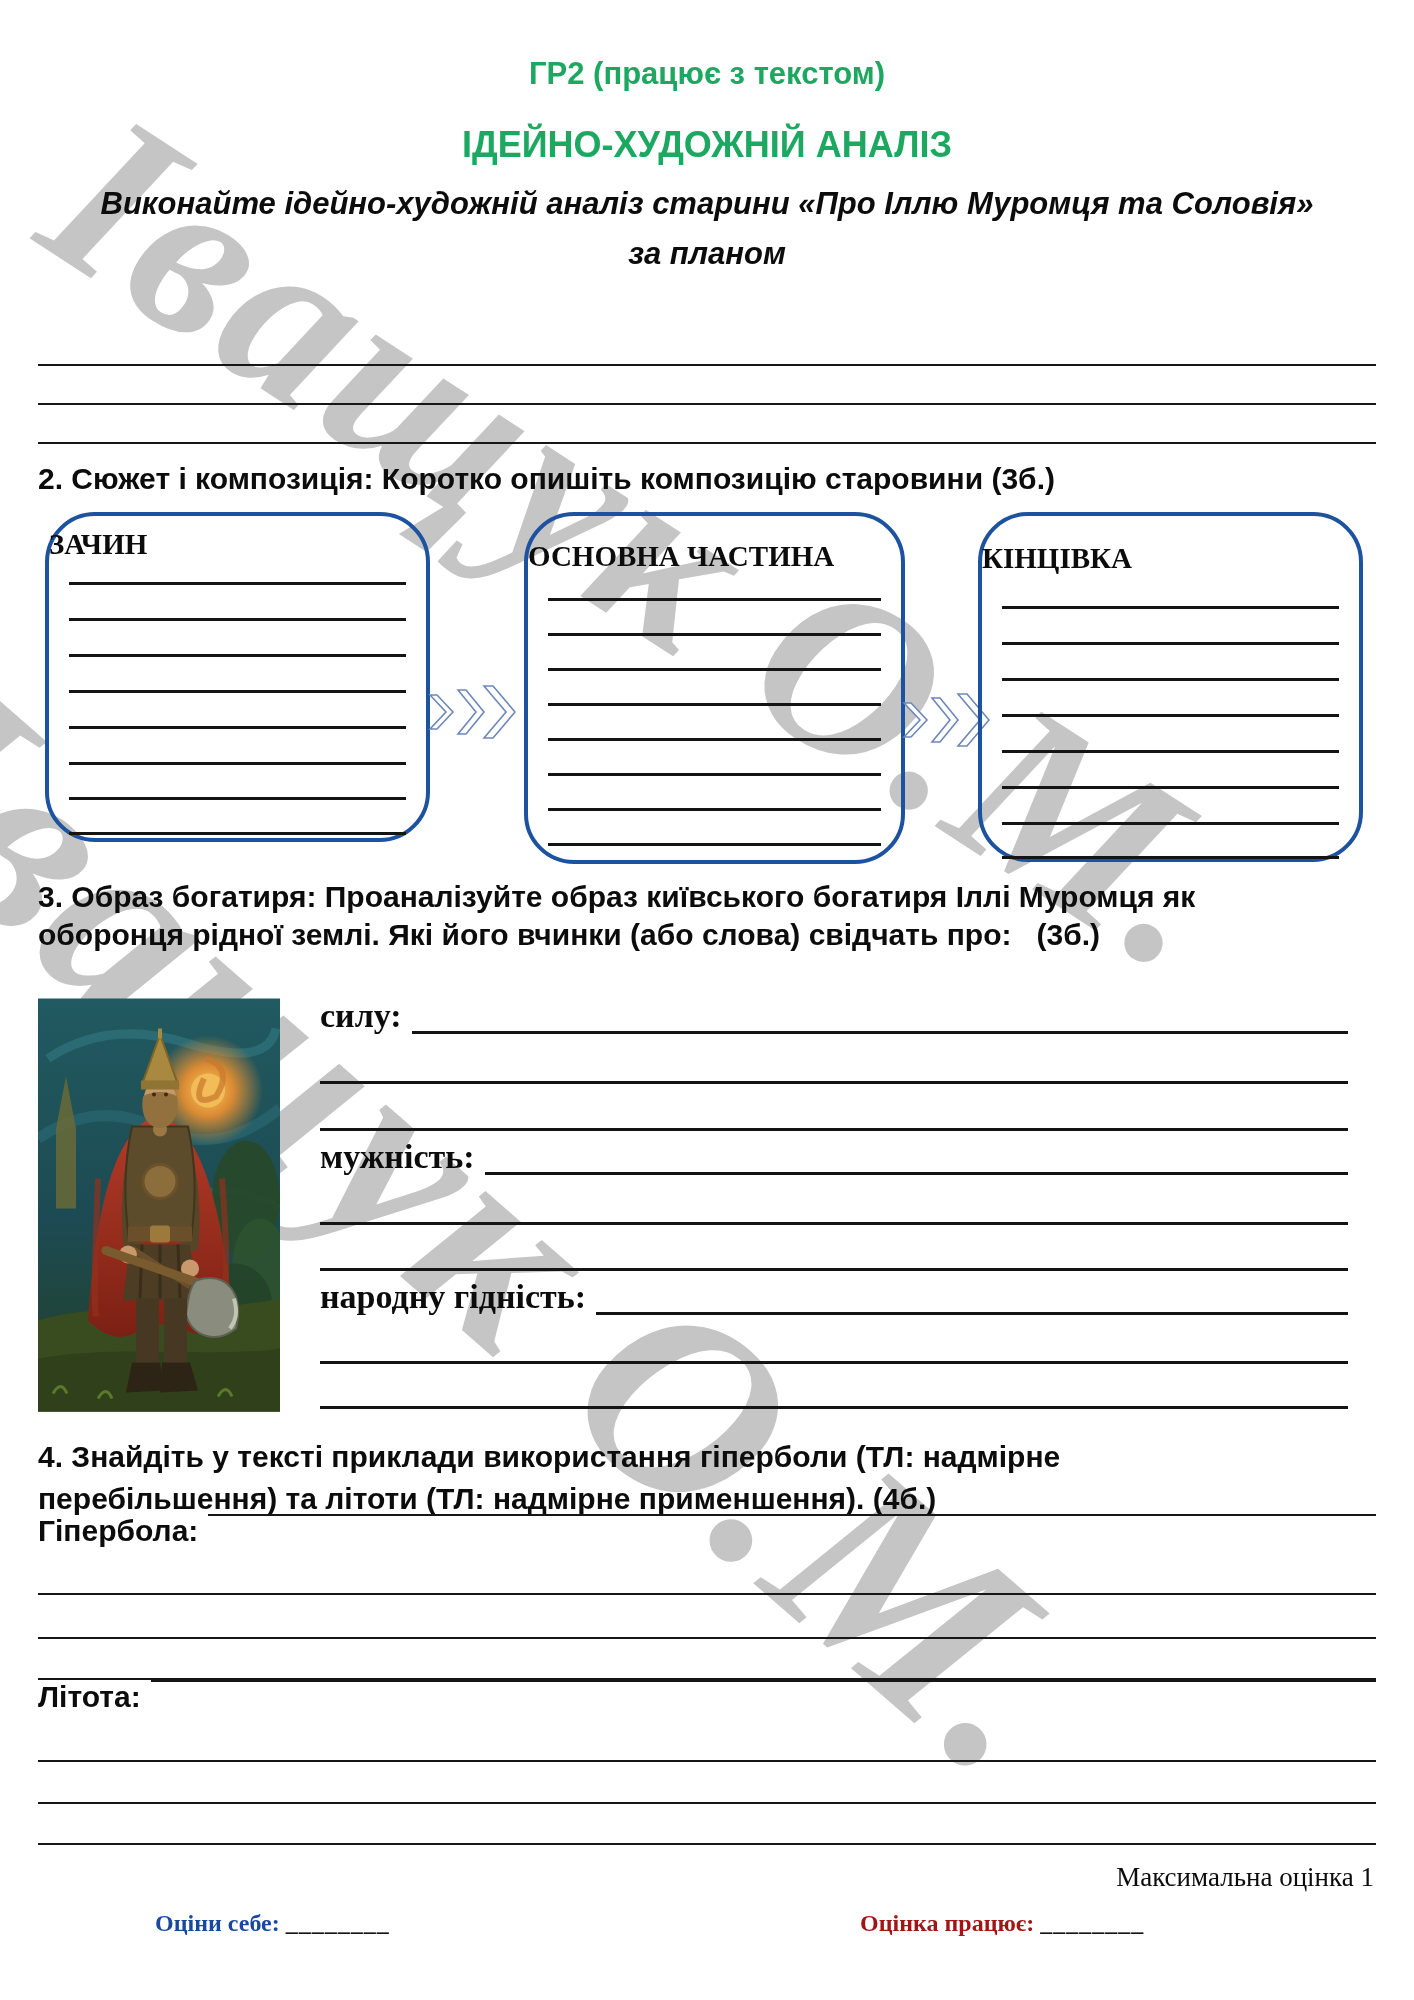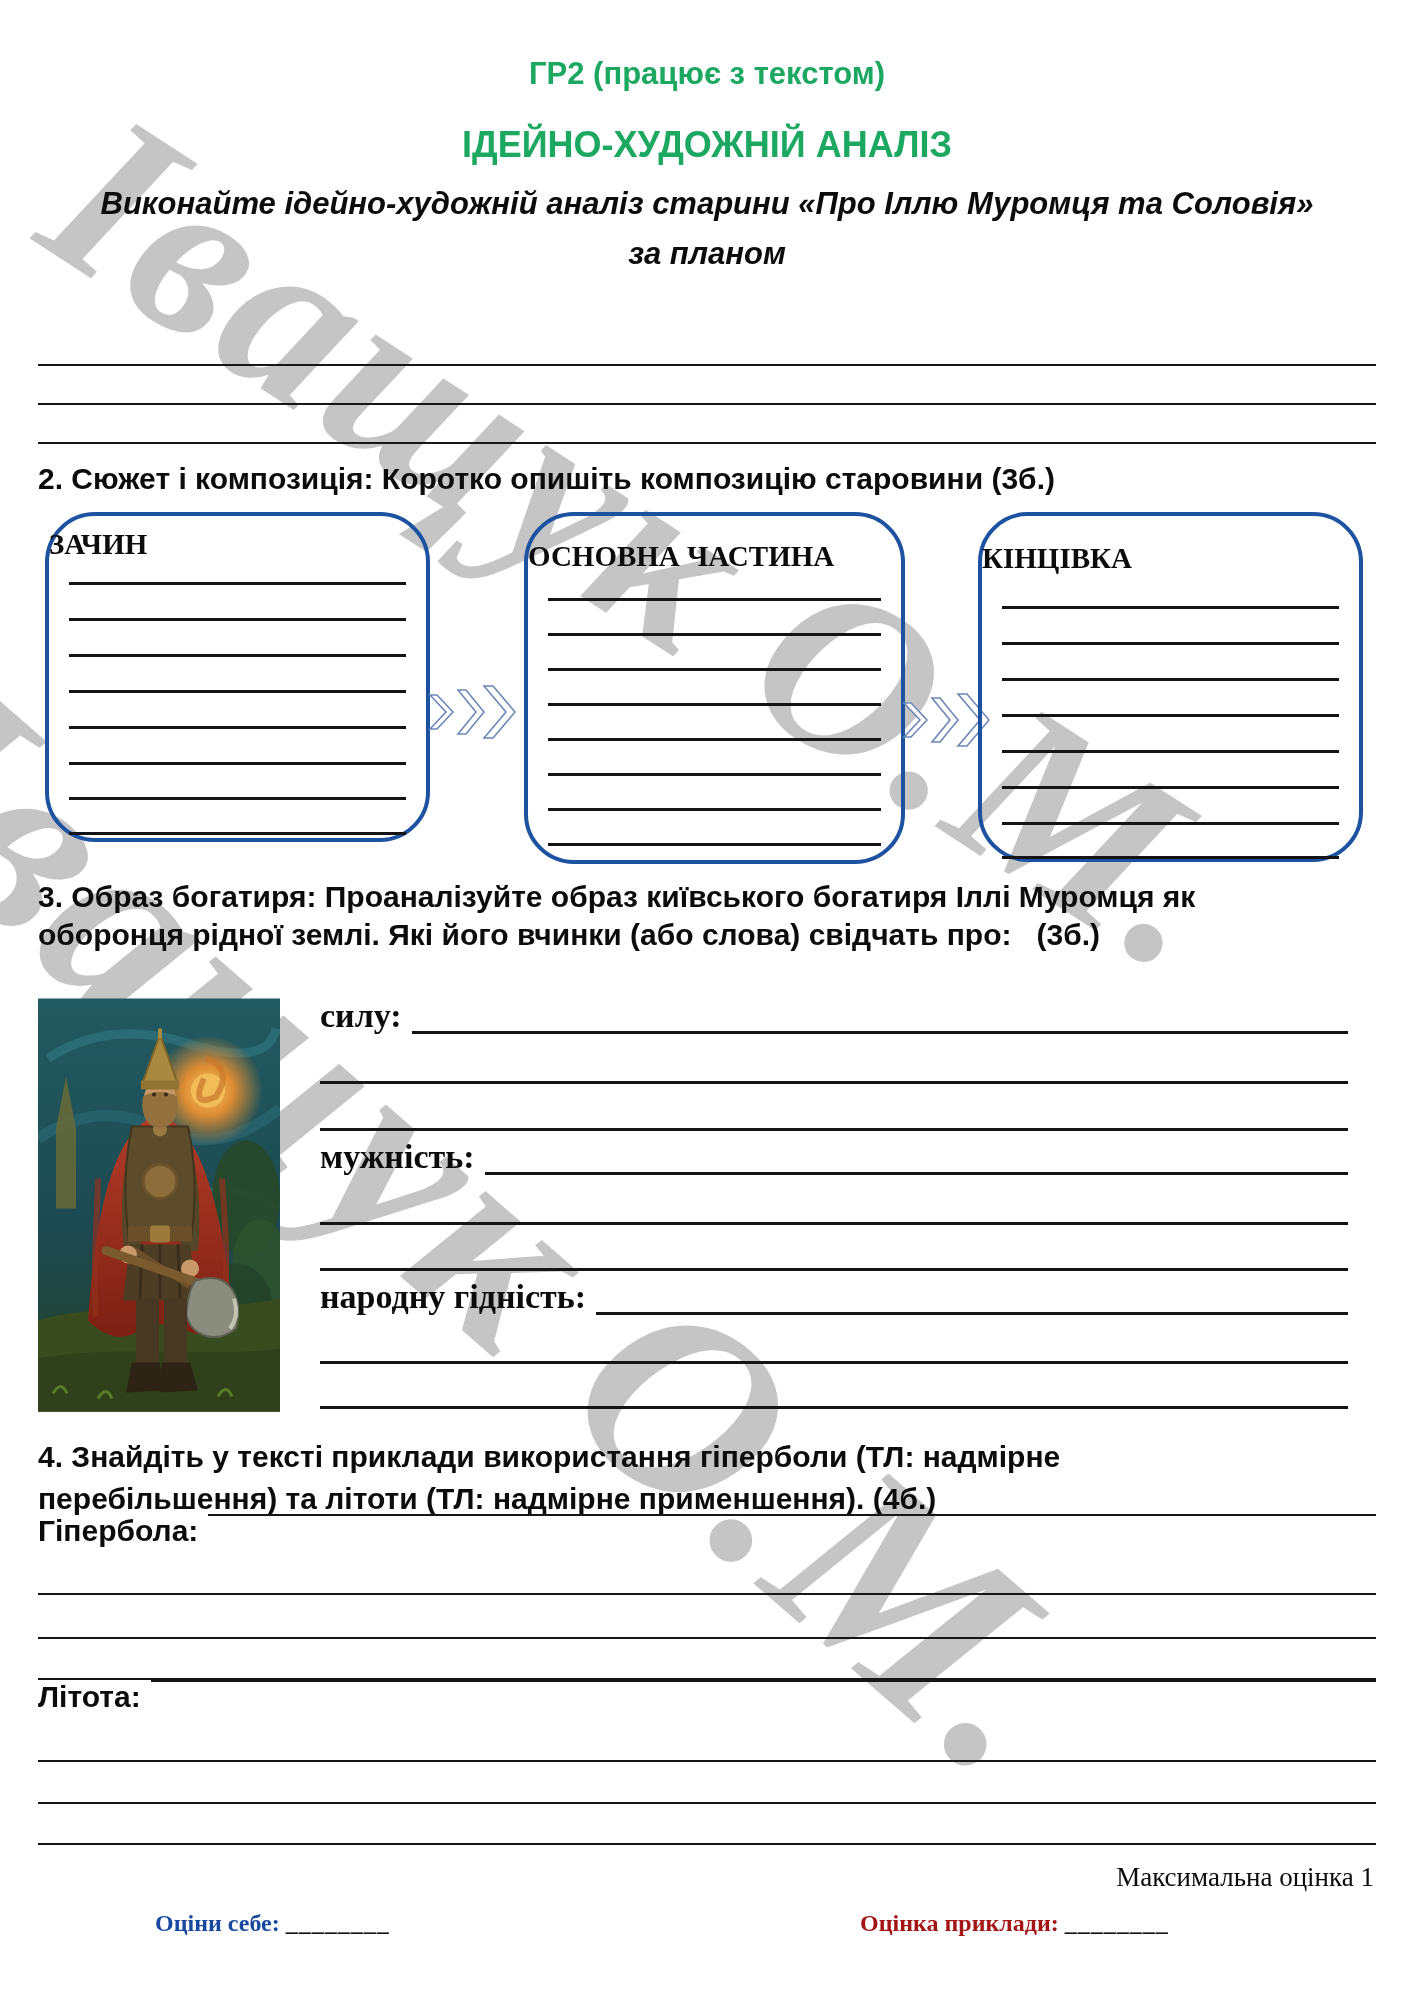--- a/index.html
+++ b/index.html
@@ -162,21 +162,21 @@
     <div class="hline" style="left:38px;width:1338px;top:1760px;"></div>
     <div class="hline" style="left:38px;width:1338px;top:1802px;"></div>
     <div class="hline" style="left:38px;width:1338px;top:1843px;"></div>
 
     <div class="max-score">Максимальна оцінка 1</div>
     <div class="score self">
       <span>Оціни себе:</span>
       <span class="blank">________</span>
     </div>
     <div class="score teacher">
-      <span>Оцінка приклади:</span>
+      <span>Оцінка працює:</span>
       <span class="blank">________</span>
     </div>
 
     <svg class="illus" viewBox="0 0 242 413">
       <defs>
         <linearGradient id="bgG" x1="0" y1="0" x2="0" y2="1">
           <stop offset="0" stop-color="#215a60"></stop>
           <stop offset="0.55" stop-color="#1d4a52"></stop>
           <stop offset="1" stop-color="#233f23"></stop>
         </linearGradient>

